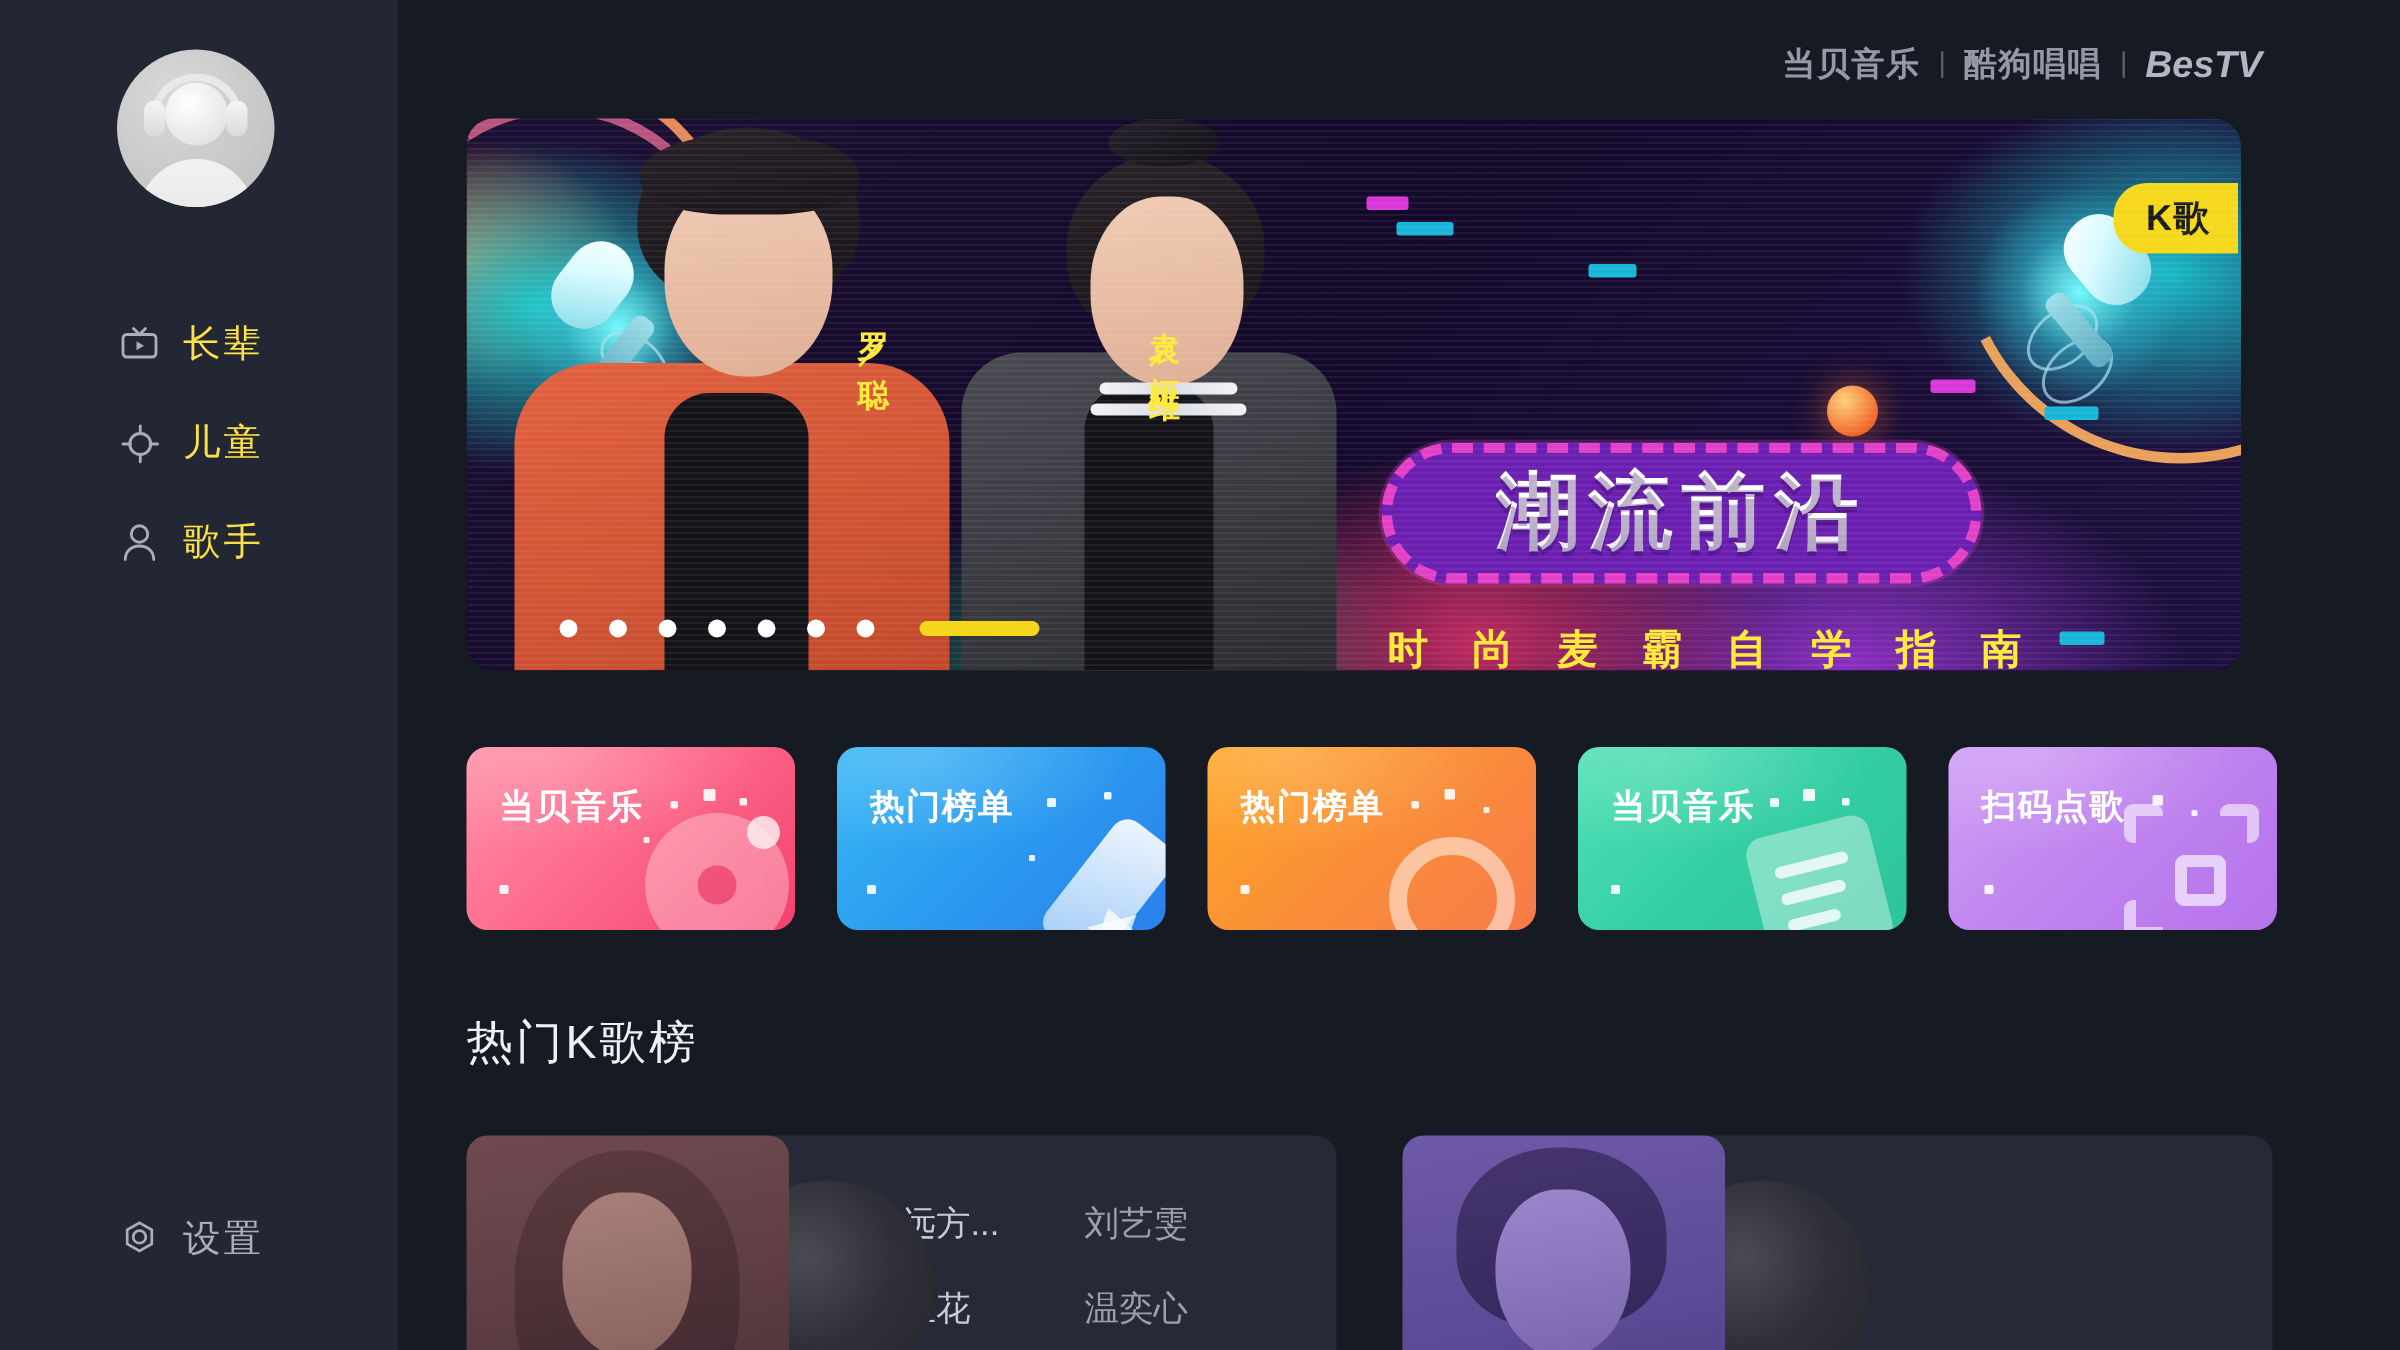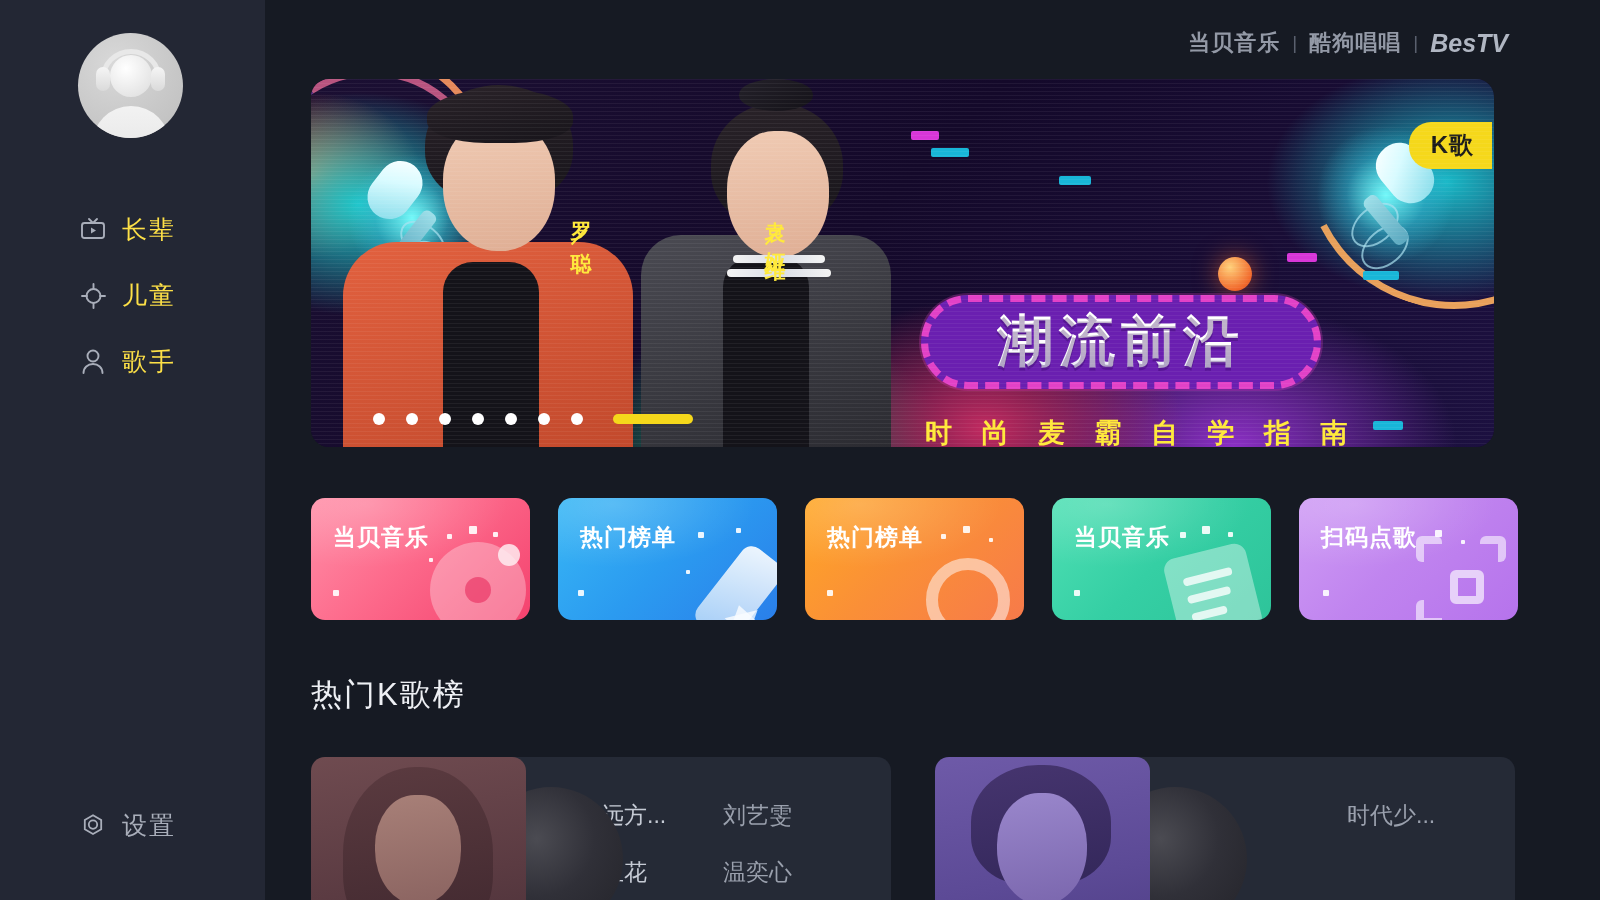--- a/index.html
+++ b/index.html
@@ -593,25 +593,20 @@
         <div class="vinyl"></div>
         <div class="cover c-red">
           <div class="pic-hair" style="left:32px; top:10px; width:150px; height:180px; background:linear-gradient(170deg,#5b3b40,#3f272e);"></div>
           <div class="pic-face" style="left:64px; top:38px; width:86px; height:110px; background:linear-gradient(170deg,#a88078,#8a6360);"></div>
 
         </div>
       </div>
 
       <div class="rank">
         <div class="rbody">
-          <div class="song-row">
-            <span class="no">2</span>
-            <span class="nm">有你</span>
-            <span class="ar">时代少...</span>
-          </div>
         </div>
         <div class="vinyl"></div>
         <div class="cover c-purple">
           <div class="pic-hair" style="left:36px; top:8px; width:140px; height:120px; background:linear-gradient(170deg,#46356f,#33275a);"></div>
           <div class="pic-face" style="left:62px; top:36px; width:90px; height:112px; background:linear-gradient(170deg,#9a87cc,#7a66ad);"></div>
 
         </div>
       </div>
 
     </div>

